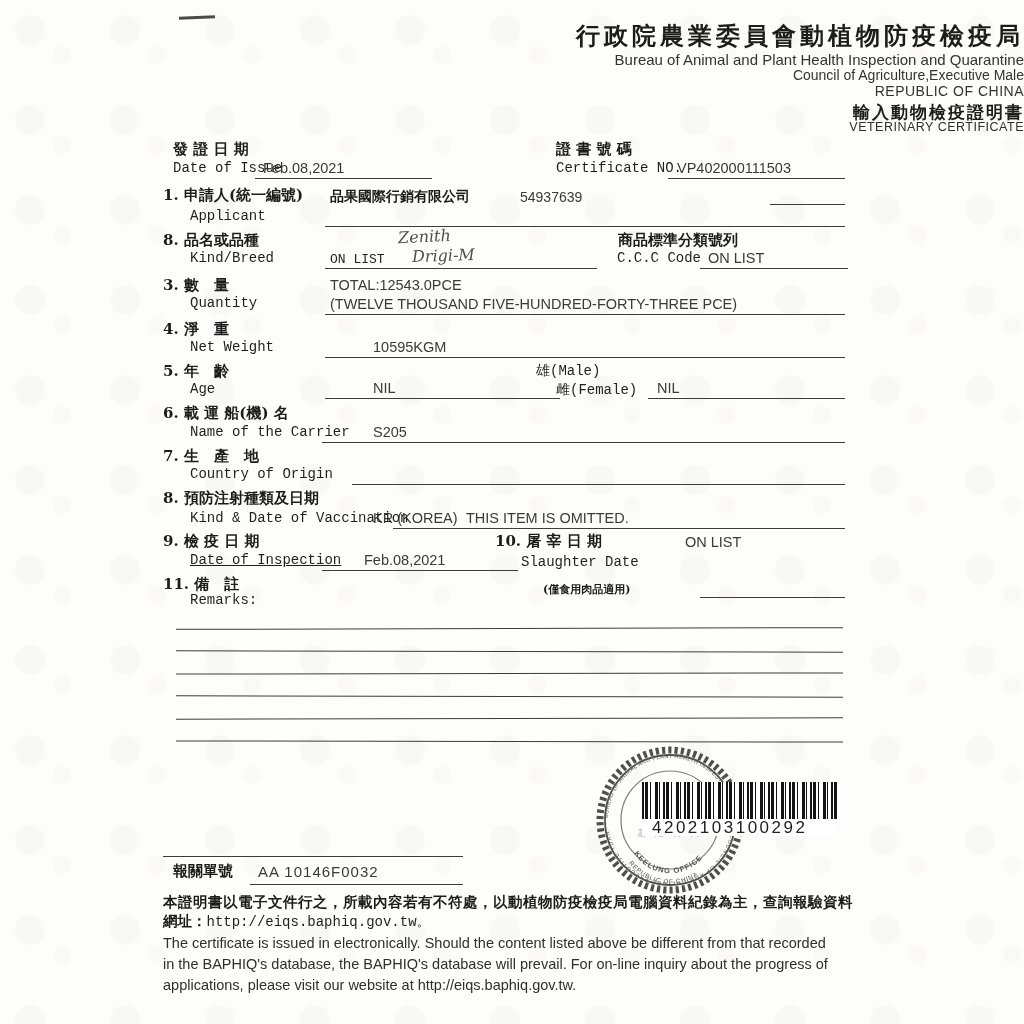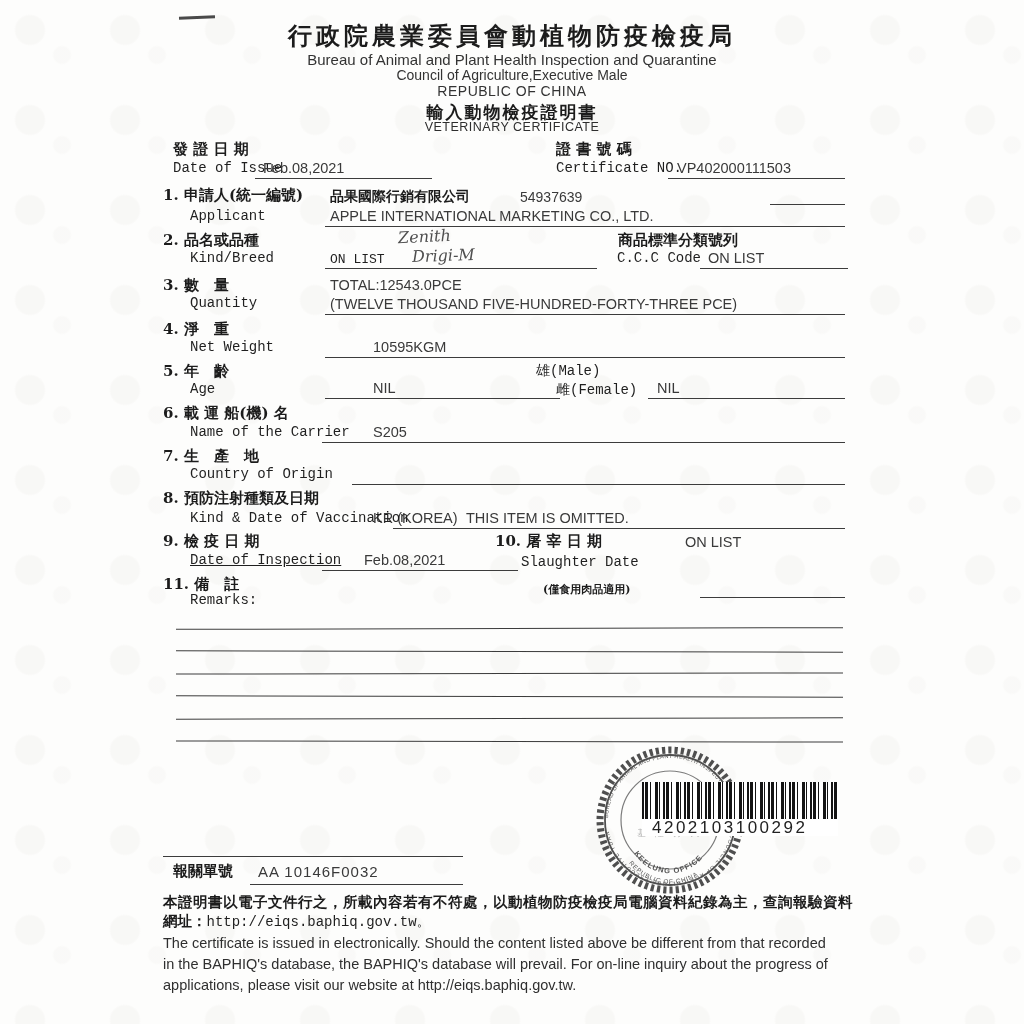--- a/index.html
+++ b/index.html
@@ -15,21 +15,21 @@
     background-image:radial-gradient(circle 20px at 30px 30px, rgba(190,185,175,0.14) 14px, transparent 16px),
                      radial-gradient(circle 12px at 62px 55px, rgba(190,185,175,0.10) 8px, transparent 10px);
     background-size:95px 90px; opacity:.5; pointer-events:none;
   }
   .abs{position:absolute; white-space:nowrap;}
   .zh{font-family:"DejaVu Serif","Liberation Serif",serif; font-weight:bold; color:#1c1c1c;}
   .mono{font-family:"Liberation Mono","DejaVu Sans Mono",monospace; color:#1f1f1f;}
   .val{font-family:"Liberation Sans","DejaVu Sans",sans-serif; color:#3a3a3a;}
   .line{position:absolute; height:0; border-bottom:1.6px solid #3c3c3c;}
   .hand{font-family:"DejaVu Serif","Liberation Serif",serif; font-style:italic; color:#4f4f4f;}
-  .center{text-align:center; left:0; width:1024px;}
+  .center{text-align:right; left:0; width:1024px;}
   .barcode-bars{
     height:37px;
     background:repeating-linear-gradient(90deg,
       #141414 0 2px, #fff 2px 3px, #141414 3px 6px, #fff 6px 8px,
       #141414 8px 9px, #fff 9px 13px, #141414 13px 16px, #fff 16px 17px,
       #141414 17px 18px, #fff 18px 21px);
   }
   .wm{color:#d2d2d2; text-shadow:0 1px 0 #ffffff;}
 </style>
 </head>
@@ -53,24 +53,23 @@
   <div class="line" style="left:255px; top:178px; width:177px;"></div>
   <div class="abs mono" style="left:556px; top:160px; font-size:14px;">Certificate NO.</div>
   <div class="abs val" style="left:677px; top:160px; font-size:14.5px;">VP402000111503</div>
   <div class="line" style="left:668px; top:178px; width:177px;"></div>
 
   <div class="abs zh" style="left:163px; top:186px; font-size:15px;">1. 申請人(統一編號)</div>
   <div class="abs zh" style="left:330px; top:188px; font-size:14px; font-weight:600;">品果國際行銷有限公司</div>
   <div class="abs val" style="left:520px; top:189px; font-size:14px;">54937639</div>
   <div class="line" style="left:770px; top:204px; width:75px;"></div>
   <div class="abs mono" style="left:190px; top:208px; font-size:14px;">Applicant</div>
-  <div class="abs val" style="left:330px; top:208px; font-size:14.5px;">APPLE INTERNATIONAL MARKETING CO., LTD.</div>
   <div class="line" style="left:325px; top:226px; width:520px;"></div>
 
-  <div class="abs zh" style="left:163px; top:231px; font-size:15px;">2. 品名或品種</div>
+  <div class="abs zh" style="left:163px; top:231px; font-size:15px;">8. 品名或品種</div>
   <div class="abs hand" style="left:398px; top:227px; font-size:16px; transform:rotate(-3deg);">Zenith</div>
   <div class="abs zh" style="left:618px; top:231px; font-size:15px;">商品標準分類號列</div>
   <div class="abs mono" style="left:190px; top:250px; font-size:14px;">Kind/Breed</div>
   <div class="abs mono" style="left:330px; top:252px; font-size:13px;">ON LIST</div>
   <div class="abs hand" style="left:412px; top:246px; font-size:16px; transform:rotate(-2deg);">Drigi-M</div>
   <div class="line" style="left:325px; top:268px; width:272px;"></div>
   <div class="abs mono" style="left:617px; top:250px; font-size:14px;">C.C.C Code</div>
   <div class="abs val" style="left:708px; top:250px; font-size:14.5px;">ON LIST</div>
   <div class="line" style="left:700px; top:268px; width:148px;"></div>
 

